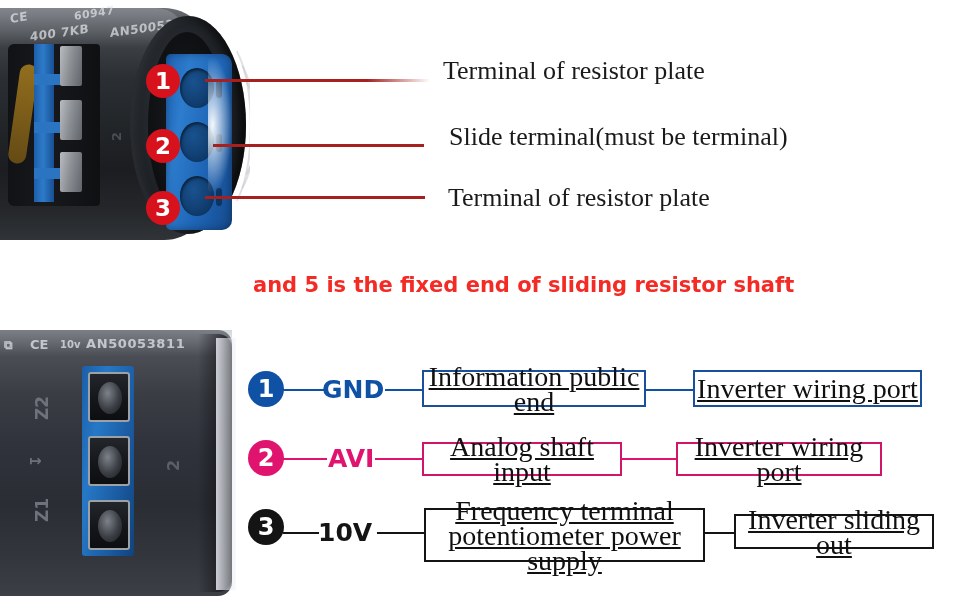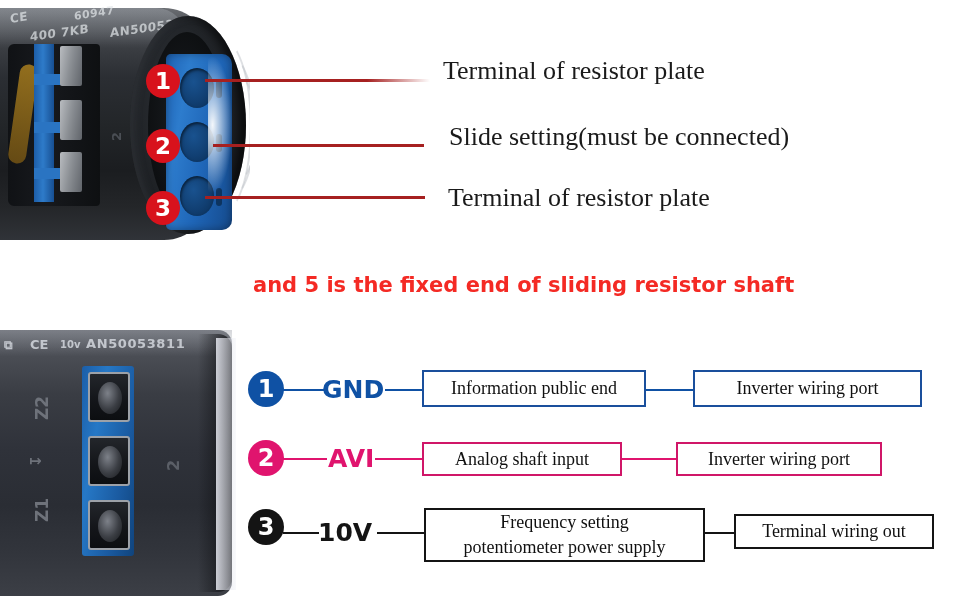--- a/index.html
+++ b/index.html
@@ -392,26 +392,27 @@
   .flowbox {
     position: absolute;
     box-sizing: border-box;
     background: #ffffff;
     border-style: solid;
     border-width: 2px;
     display: flex;
     align-items: center;
     justify-content: center;
     font-family: "Liberation Serif", serif;
-    font-size: 18px;
+    font-size: 28px;
     color: #101010;
     line-height: 25px;
     text-align: center;
     white-space: pre-line;
     z-index: 6;
+    text-decoration: underline;
   }
 </style>
 </head>
 <body>
 
 <div class="stage">
 
   <div class="photo-top">
     <div class="pt-body"></div>
     <div class="pt-bodytop-sheen"></div>
@@ -452,21 +453,21 @@
     <div class="pt-arc a3"></div>
     <div class="pt-glow"></div>
   </div>
 
   <div class="badge-red" style="left:146px; top:64px;">1</div>
   <div class="leader-red fade" style="left:205px; top:79px; width:225px;"></div>
   <div class="label-serif" style="left:443px; top:56px;">Terminal of resistor plate</div>
 
   <div class="badge-red" style="left:146px; top:129px;">2</div>
   <div class="leader-red" style="left:213px; top:144px; width:211px;"></div>
-  <div class="label-serif" style="left:449px; top:122px;">Slide setting(must be connected)</div>
+  <div class="label-serif" style="left:449px; top:122px;">Slide terminal(must be terminal)</div>
 
   <div class="badge-red" style="left:146px; top:191px;">3</div>
   <div class="leader-red" style="left:205px; top:196px; width:220px;"></div>
   <div class="label-serif" style="left:448px; top:183px;">Terminal of resistor plate</div>
 
   <div class="note-red" style="top:272px;">and 5 is the fixed end of sliding resistor shaft</div>
 
   <div class="photo-bot">
     <div class="pb-body"></div>
     <div class="pb-topedge"></div>
@@ -510,18 +511,18 @@
   <div class="pin-code" style="left:328px; top:444px; color:#e0146e;">AVI</div>
   <div class="conn" style="left:375px; top:458px; width:48px; background:#e0146e;"></div>
   <div class="flowbox" style="left:422px; top:442px; width:200px; height:34px; border-color:#d01668;">Analog shaft input</div>
   <div class="conn" style="left:622px; top:458px; width:55px; background:#e0146e;"></div>
   <div class="flowbox" style="left:676px; top:442px; width:206px; height:34px; border-color:#d01668;">Inverter wiring port</div>
 
   <div class="badge-round" style="left:248px; top:509px; background:#141414;">3</div>
   <div class="conn" style="left:283px; top:532px; width:36px; background:#141414;"></div>
   <div class="pin-code" style="left:318px; top:518px; color:#141414;">10V</div>
   <div class="conn" style="left:377px; top:532px; width:48px; background:#141414;"></div>
-  <div class="flowbox" style="left:424px; top:508px; width:281px; height:54px; border-color:#141414;">Frequency setting
+  <div class="flowbox" style="left:424px; top:508px; width:281px; height:54px; border-color:#141414;">Frequency terminal
 potentiometer power supply</div>
   <div class="conn" style="left:704px; top:532px; width:32px; background:#141414;"></div>
-  <div class="flowbox" style="left:734px; top:514px; width:200px; height:35px; border-color:#141414;">Terminal wiring out</div>
+  <div class="flowbox" style="left:734px; top:514px; width:200px; height:35px; border-color:#141414;">Inverter sliding out</div>
 
 </div>
 
 </body></html>

